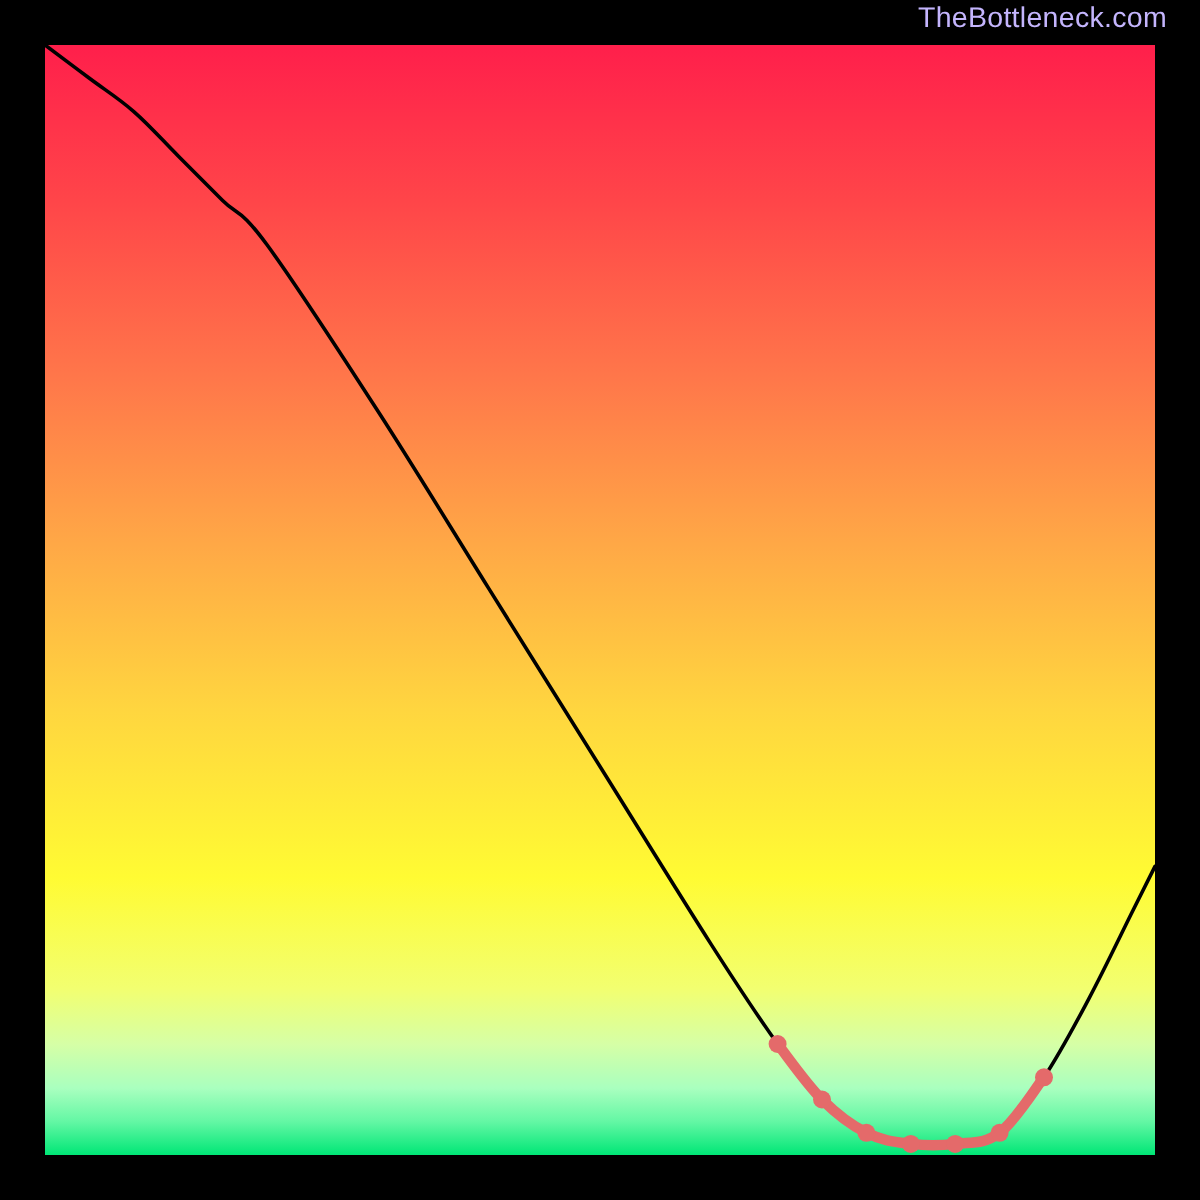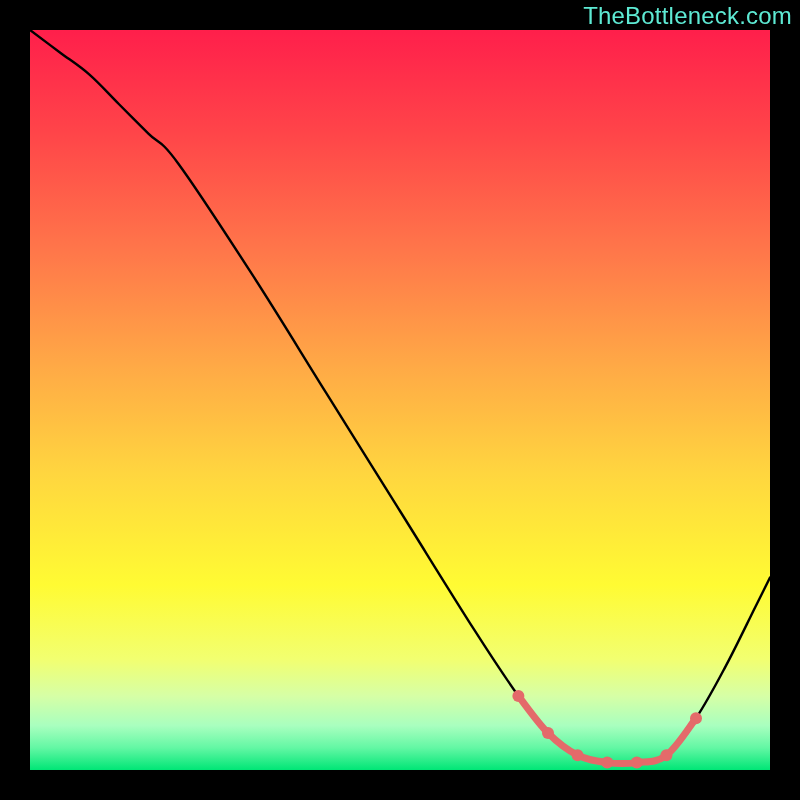--- a/index.html
+++ b/index.html
@@ -7,23 +7,23 @@
     padding: 0;
     width: 800px;
     height: 800px;
     background: #000;
     overflow: hidden;
     font-family: Arial, Helvetica, sans-serif;
   }
   .attribution {
     position: absolute;
     top: 2px;
-    right: 8px;
-    color: #5eead4;
-    font-size: 24px;
+    right: 22px;
+    color: #c4b5fd;
+    font-size: 19px;
     font-weight: 500;
     z-index: 10;
     letter-spacing: 0.2px;
   }
   .plot {
     position: absolute;
     left: 30px;
     top: 30px;
     width: 740px;
     height: 740px;

